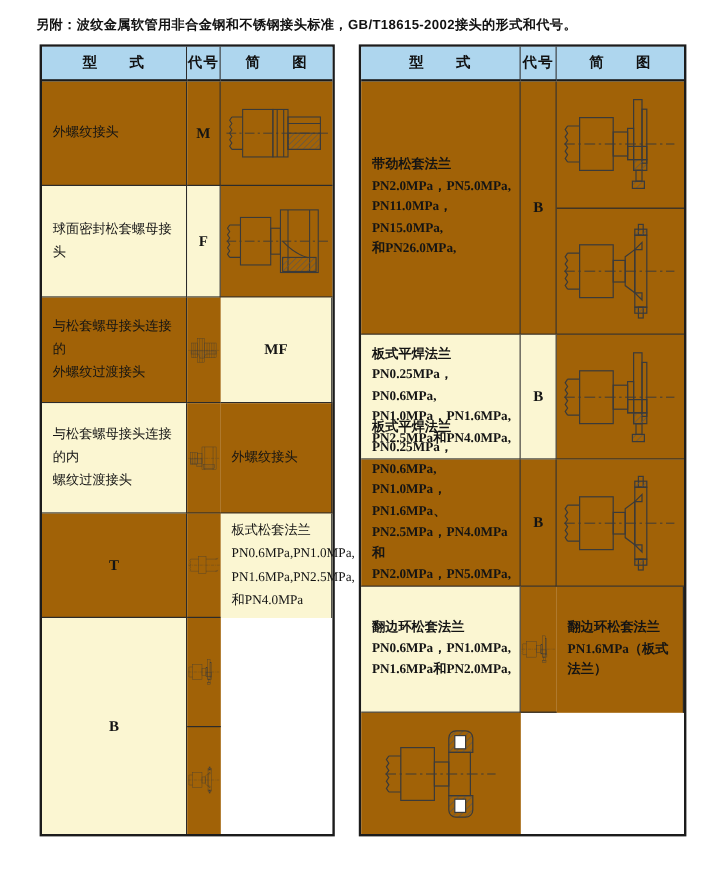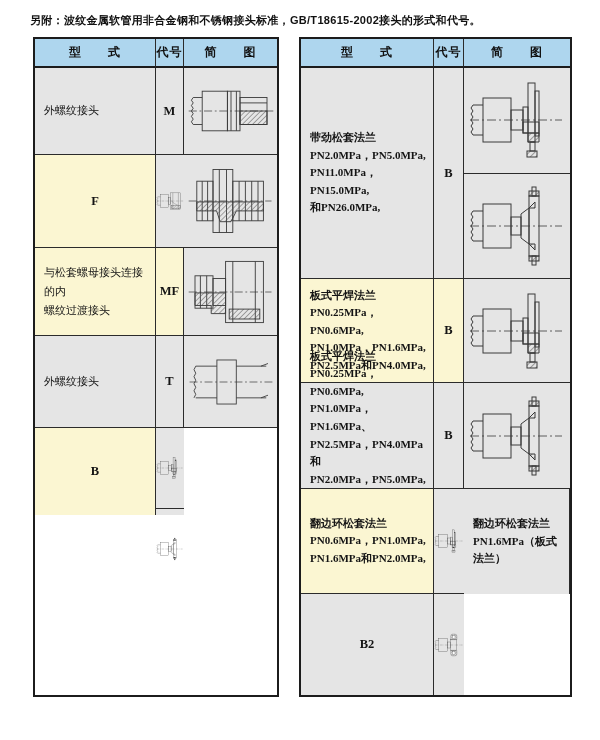--- a/index.html
+++ b/index.html
@@ -27,21 +27,21 @@
     grid-template-columns:121px 28px 93px;
     grid-template-rows:29px 87px 93px 88px 92px 87px 180px;
   }
   .jtable.right{
     width:273px;
     grid-template-columns:133px 30px 106px;
     grid-template-rows:29px 211px 104px 106px 105px 101px;
   }
   .cell{
     box-sizing:border-box;border-right:1px solid #2b2b2b;border-bottom:1px solid #2b2b2b;
-    display:flex;align-items:center;background:#e5e5e5;min-width:0;
+    display:flex;align-items:center;background:#a16207;min-width:0;
   }
   .cell.last-col{border-right:none;}
   .cell.last-row{border-bottom:none;}
   .hdr{
     background:#aed6ee;justify-content:center;
     font-weight:700;font-size:12px;color:#111;
     border-bottom:2px solid #1c1c1c;letter-spacing:1px;
   }
   .type-cell{
     padding:4px 4px 4px 9px;font-size:11px;line-height:1.75;
@@ -191,50 +191,57 @@
       <div class="cell hdr last-col">简　　图</div>
 
       <div class="cell type-cell">外螺纹接头</div>
       <div class="cell code-cell">M</div>
       <div class="cell dia-cell last-col">
         <svg class="dg" width="90" height="76" viewBox="0 0 100 84">
             <use href="#dg-m"></use>
           </svg>
       </div>
 
+      <div class="cell type-cell hl">球面密封松套螺母接头</div>
       <div class="cell code-cell hl">F</div>
       <div class="cell dia-cell last-col">
         <svg class="dg" width="90" height="80" viewBox="0 0 100 84">
             <use href="#dg-f"></use>
           </svg>
       </div>
 
+      <div class="cell type-cell">与松套螺母接头连接的
+外螺纹过渡接头</div>
       <div class="cell dia-cell last-col">
         <svg class="dg" width="90" height="78" viewBox="0 0 100 84">
             <use href="#dg-mm"></use>
           </svg>
       </div>
 
+      <div class="cell code-cell hl">MF</div>
       <div class="cell type-cell hl">与松套螺母接头连接的内
 螺纹过渡接头</div>
-      <div class="cell code-cell hl">MF</div>
       <div class="cell dia-cell last-col">
         <svg class="dg" width="90" height="80" viewBox="0 0 100 84">
             <use href="#dg-mf"></use>
           </svg>
       </div>
 
       <div class="cell type-cell">外螺纹接头</div>
       <div class="cell code-cell">T</div>
       <div class="cell dia-cell last-col">
         <svg class="dg" width="90" height="74" viewBox="0 0 100 84">
             <use href="#dg-t"></use>
           </svg>
       </div>
 
+      <div class="cell type-cell hl last-row">板式松套法兰
+PN0.6MPa,PN1.0MPa,
+PN1.6MPa,PN2.5MPa,
+和PN4.0MPa</div>
       <div class="cell code-cell hl last-row">B</div>
       <div class="cell dia-cell last-col last-row">
         <div class="dia-stack">
           <div class="dia-sub divided">
             <svg class="dg" width="90" height="80" viewBox="0 0 100 84">
                 <use href="#dg-fa"></use>
               </svg>
           </div>
           <div class="dia-sub">
             <svg class="dg" width="90" height="80" viewBox="0 0 100 84">
@@ -298,21 +305,20 @@
 PN0.6MPa，PN1.0MPa,
 PN1.6MPa和PN2.0MPa,</div>
       <div class="cell dia-cell last-col">
         <svg class="dg" width="100" height="88" viewBox="0 0 100 84">
             <use href="#dg-fa"></use>
           </svg>
       </div>
 
       <div class="cell type-cell last-row">翻边环松套法兰
 PN1.6MPa（板式法兰）</div>
-      <div class="cell code-cell last-row">B2</div>
       <div class="cell dia-cell last-col last-row">
         <svg class="dg" width="100" height="86" viewBox="0 0 100 84">
             <use href="#dg-b2"></use>
           </svg>
       </div>
     </div>
 
   </div>
 </div>
 

